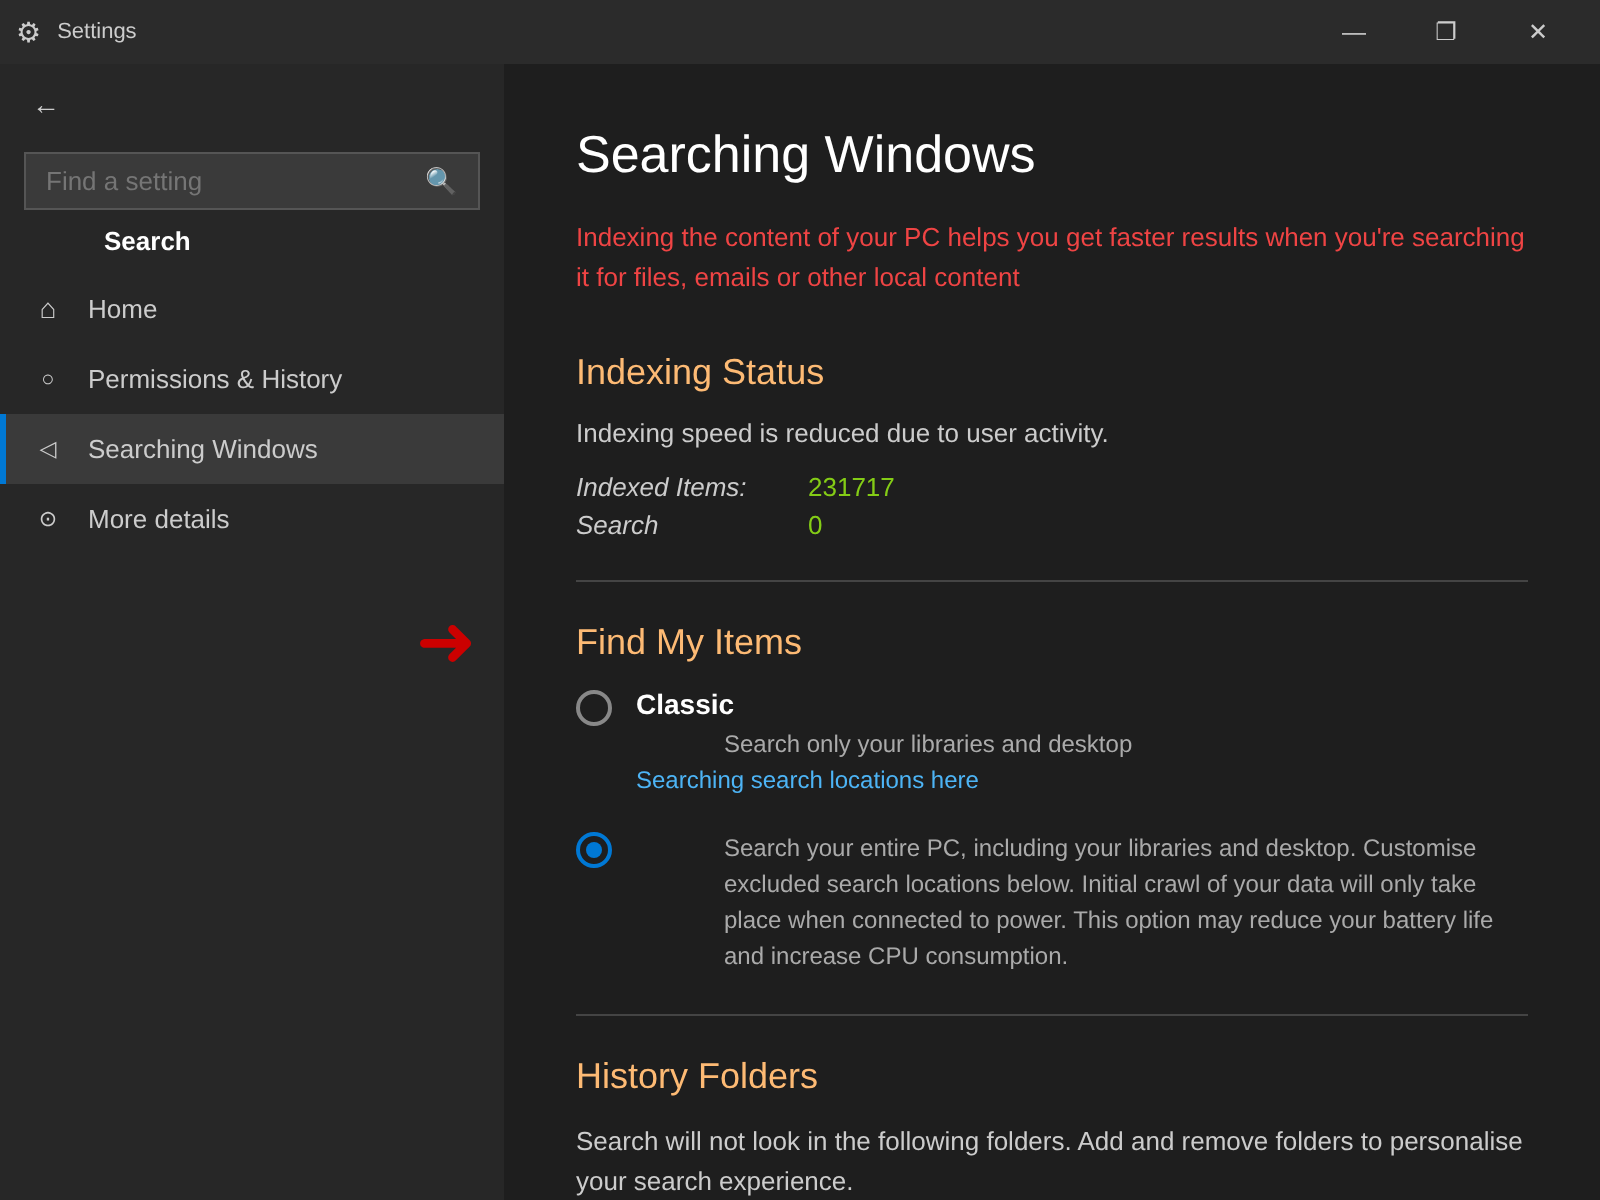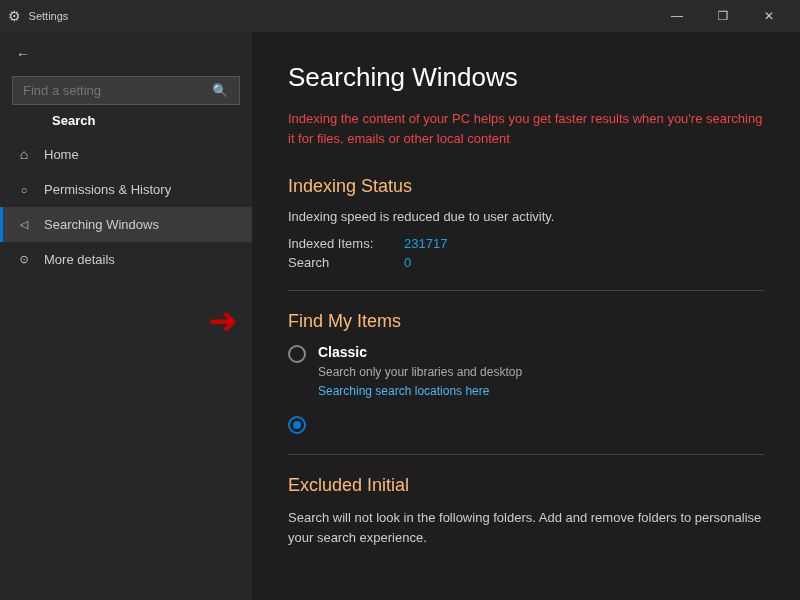--- a/index.html
+++ b/index.html
@@ -170,23 +170,24 @@
     .status-row {
       display: flex;
       gap: 16px;
       font-size: 13px;
       color: #cccccc;
       margin-bottom: 4px;
     }
     .status-label {
       min-width: 100px;
       color: #cccccc;
+      font-style: italic;
     }
     .status-value {
-      color: #0ea5e9;
+      color: #84cc16;
     }
 
     .divider {
       height: 1px;
       background: #444;
       margin: 20px 0;
     }
 
     
     .radio-option {
@@ -220,20 +221,21 @@
     .radio-label {
       font-size: 14px;
       font-weight: 600;
       color: #ffffff;
       margin-bottom: 3px;
     }
     .radio-desc {
       font-size: 12px;
       color: #aaaaaa;
       line-height: 1.5;
+      margin-left: 44px;
     }
     .radio-link {
       font-size: 12px;
       color: #4db4f5;
       cursor: pointer;
       text-decoration: none;
     }
 
     
     .arrow-indicator {
@@ -326,23 +328,24 @@
       <div>
         <div class="radio-label">Classic</div>
         <div class="radio-desc">Search only your libraries and desktop</div>
         <a class="radio-link">Searching search locations here</a>
       </div>
     </div>
 
     <div class="radio-option">
       <div class="radio-circle selected"></div>
       <div>
+        <div class="radio-desc">Search your entire PC, including your libraries and desktop. Customise excluded search locations below. Initial crawl of your data will only take place when connected to power. This option may reduce your battery life and increase CPU consumption.</div>
       </div>
     </div>
 
     <div class="divider"></div>
 
-    <h2 class="section-heading">Excluded Initial</h2>
+    <h2 class="section-heading">History Folders</h2>
     <p class="excluded-desc">Search will not look in the following folders. Add and remove folders to personalise your search experience.</p>
   </div>
 </div>
 
 <div class="arrow-indicator">➜</div>
 
 </body></html>

